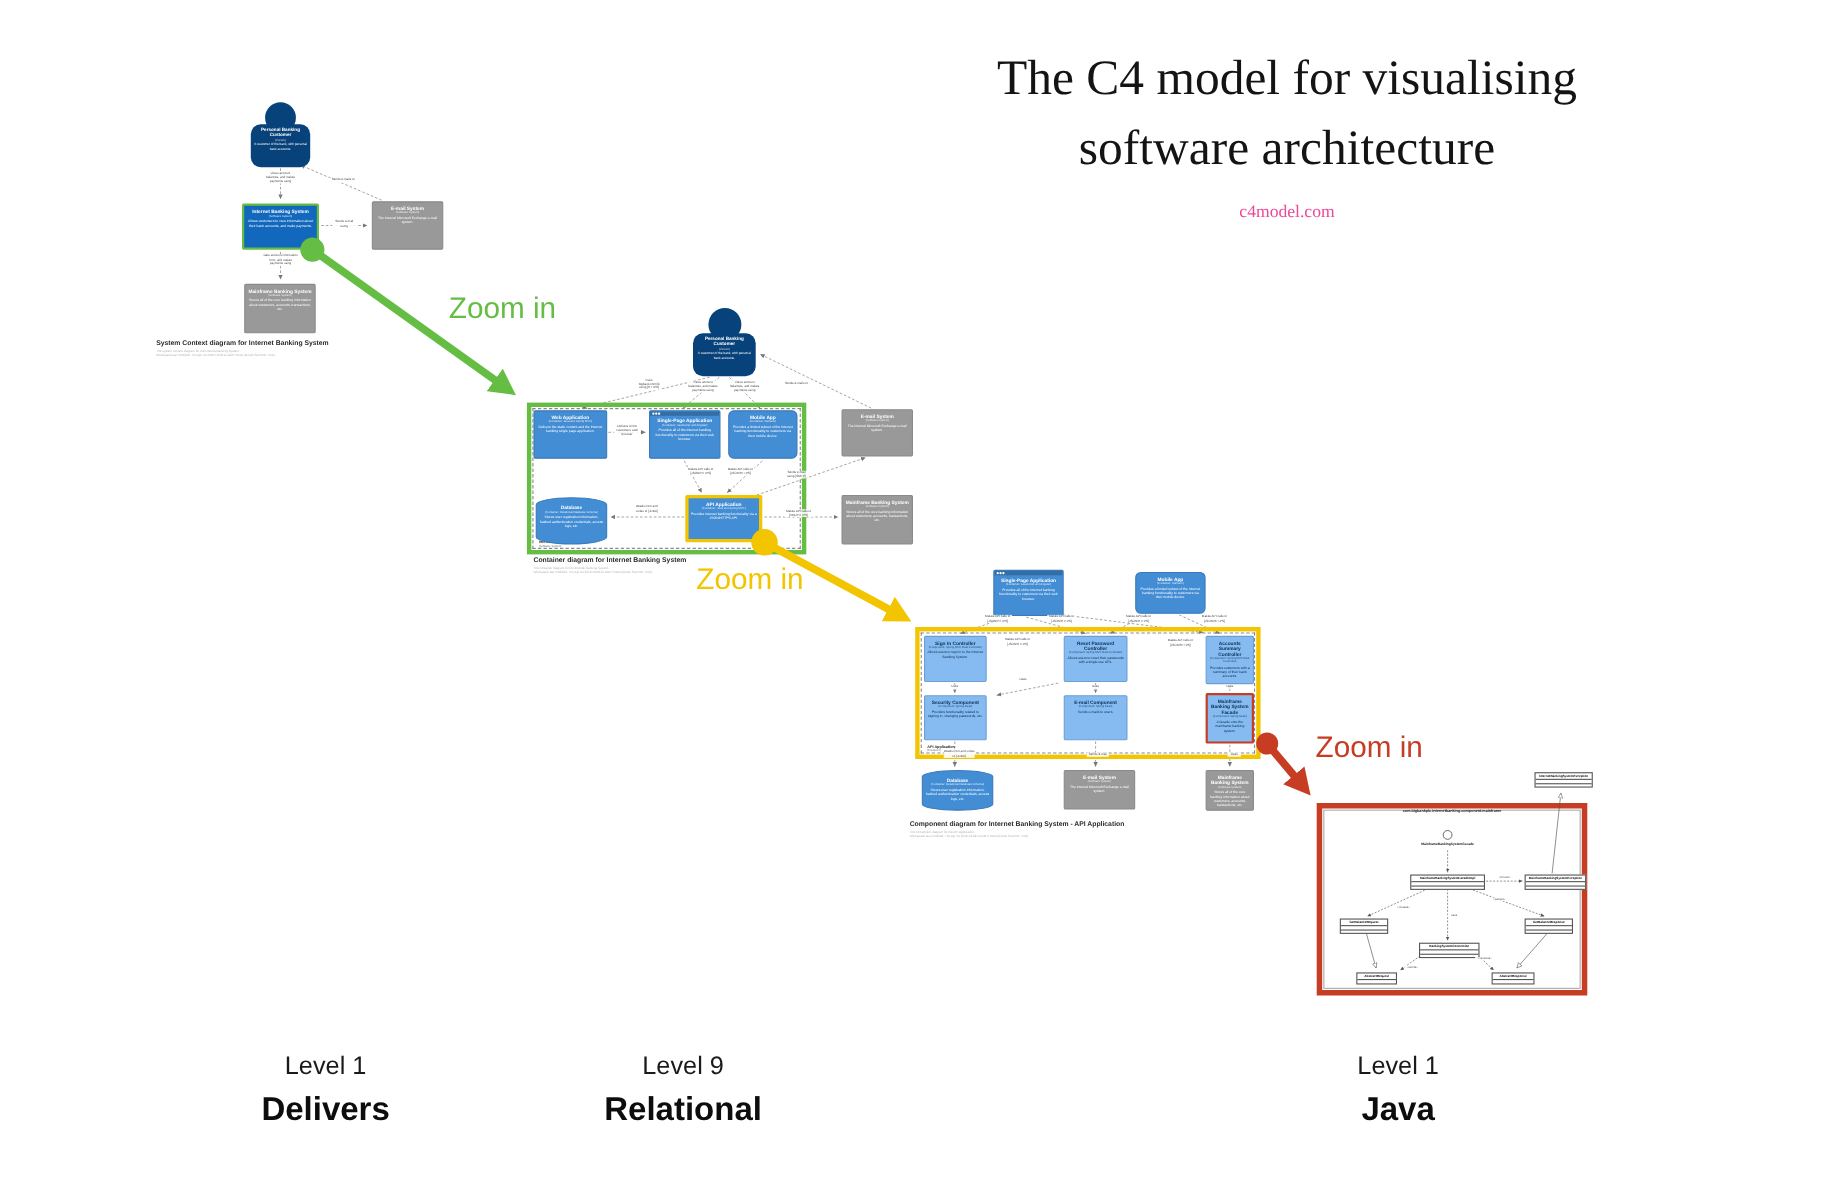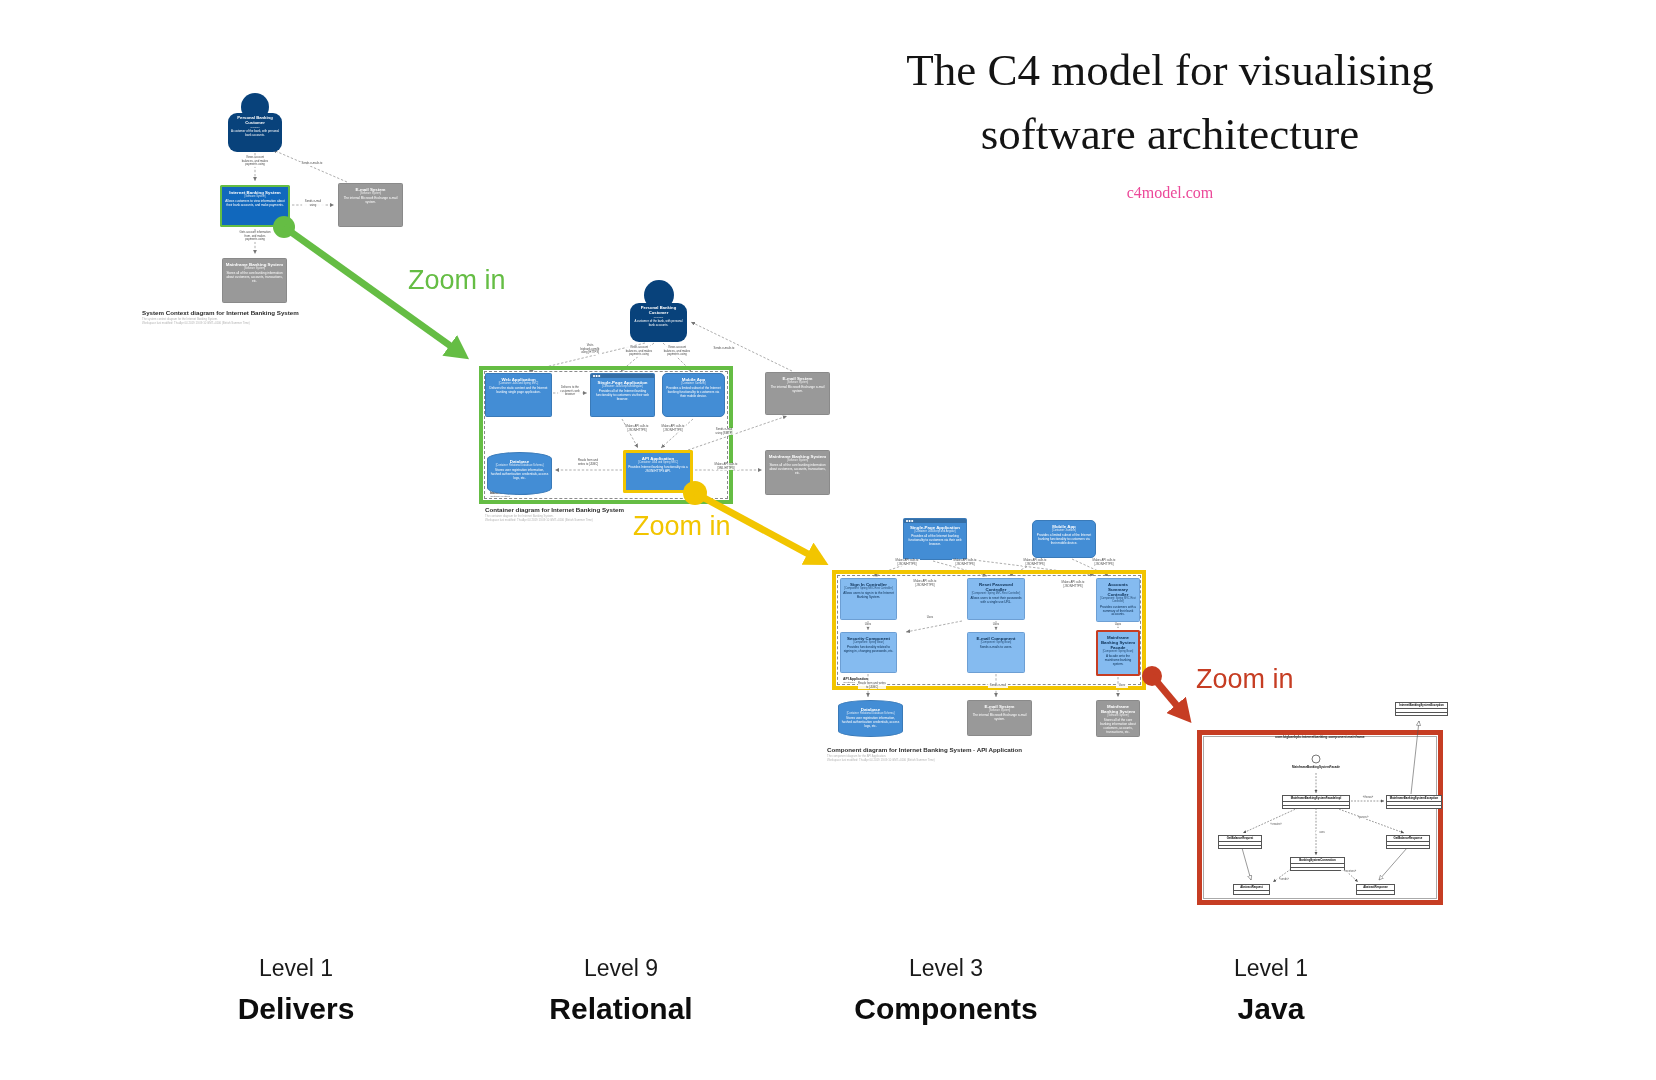--- a/index.html
+++ b/index.html
@@ -391,24 +391,20 @@
   <div class="zoom-lbl z-red" style="left:1196px;top:664px">Zoom in</div>
 
   <div class="level-label" style="left:296px">
     <div class="lv">Level 1</div>
     <div class="ln">Delivers</div>
   </div>
   <div class="level-label" style="left:621px">
     <div class="lv">Level 9</div>
     <div class="ln">Relational</div>
   </div>
-  <div class="level-label" style="left:946px">
-    <div class="lv">Level 3</div>
-    <div class="ln">Components</div>
-  </div>
   <div class="level-label" style="left:1271px">
     <div class="lv">Level 1</div>
     <div class="ln">Java</div>
   </div>
 
   <svg class="arrows" width="1656" height="1080">
     <defs>
       <marker id="bigG" markerUnits="strokeWidth" markerWidth="4" markerHeight="3.6" refX="0.4" refY="1.8" orient="auto">
         <path d="M0,0 L3.4,1.8 L0,3.6 Z" fill="#65BD44"></path>
       </marker>

